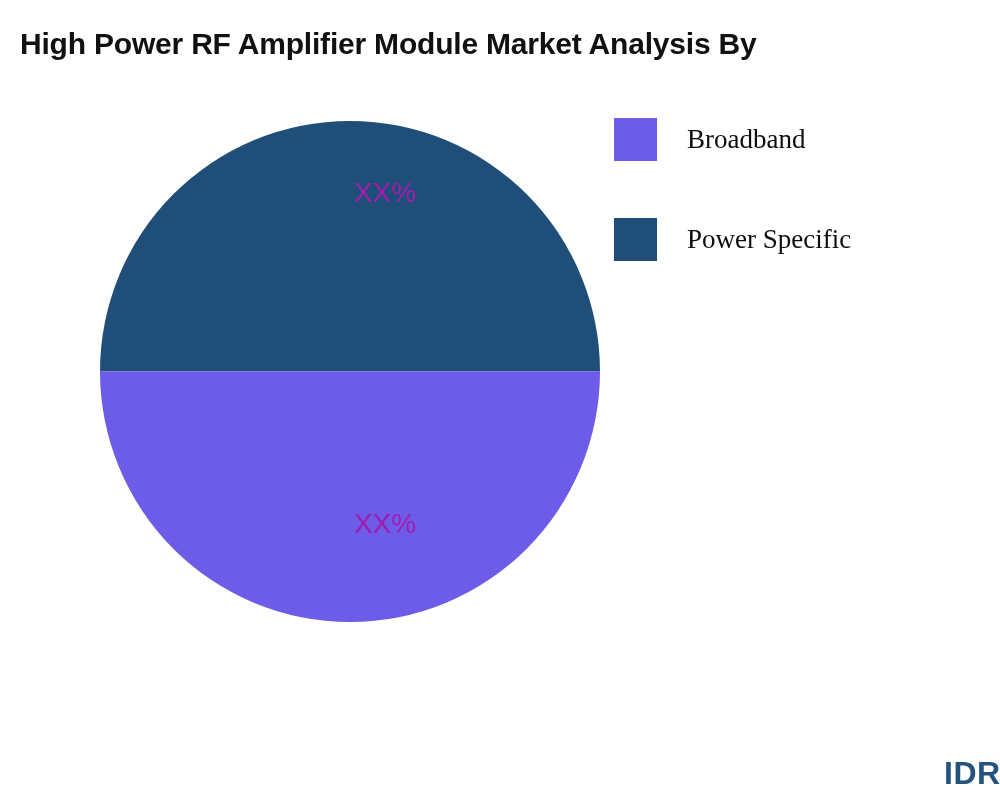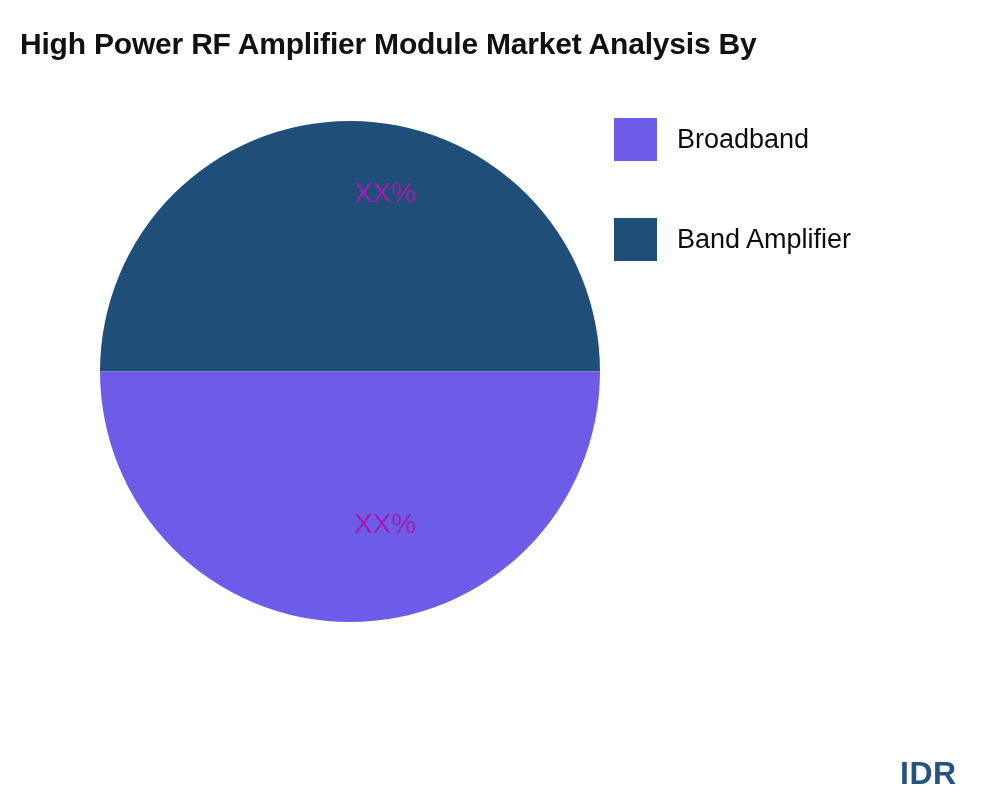--- a/index.html
+++ b/index.html
@@ -91,31 +91,32 @@
   .legend-item.item-0 { top: 0px; }
   .legend-item.item-1 { top: 100px; }
 
   .legend-swatch {
     width: 43px;
     height: 43px;
     flex: 0 0 43px;
     display: block;
   }
   .legend-label {
-    margin-left: 20px;
+    margin-left: 30px;
     font-size: 27px;
     font-weight: normal;
     color: #0d0d0d;
     line-height: 43px;
+    font-family: Liberation Serif, serif;
   }
 
   
   #brand-logo {
     position: absolute;
-    left: 900px;
+    left: 944px;
     top: 755px;
     font-size: 32px;
     font-weight: bold;
     color: #24537f;
     letter-spacing: 0.5px;
     white-space: nowrap;
   }
 </style>
 </head>
 <body>
@@ -139,20 +140,20 @@
 
   <div id="legend">
 
     <div class="legend-item item-0">
       <span class="legend-swatch" id="swatch-0" style="background: rgb(108, 92, 231);"></span>
       <span class="legend-label">Broadband</span>
     </div>
 
     <div class="legend-item item-1">
       <span class="legend-swatch" id="swatch-1" style="background: rgb(31, 78, 121);"></span>
-      <span class="legend-label">Band Amplifier</span>
+      <span class="legend-label">Power Specific</span>
     </div>
 
   </div>
 
   <div id="brand-logo" style="color: rgb(36, 83, 127);">IDR</div>
 
 </div>
 
 </body></html>

